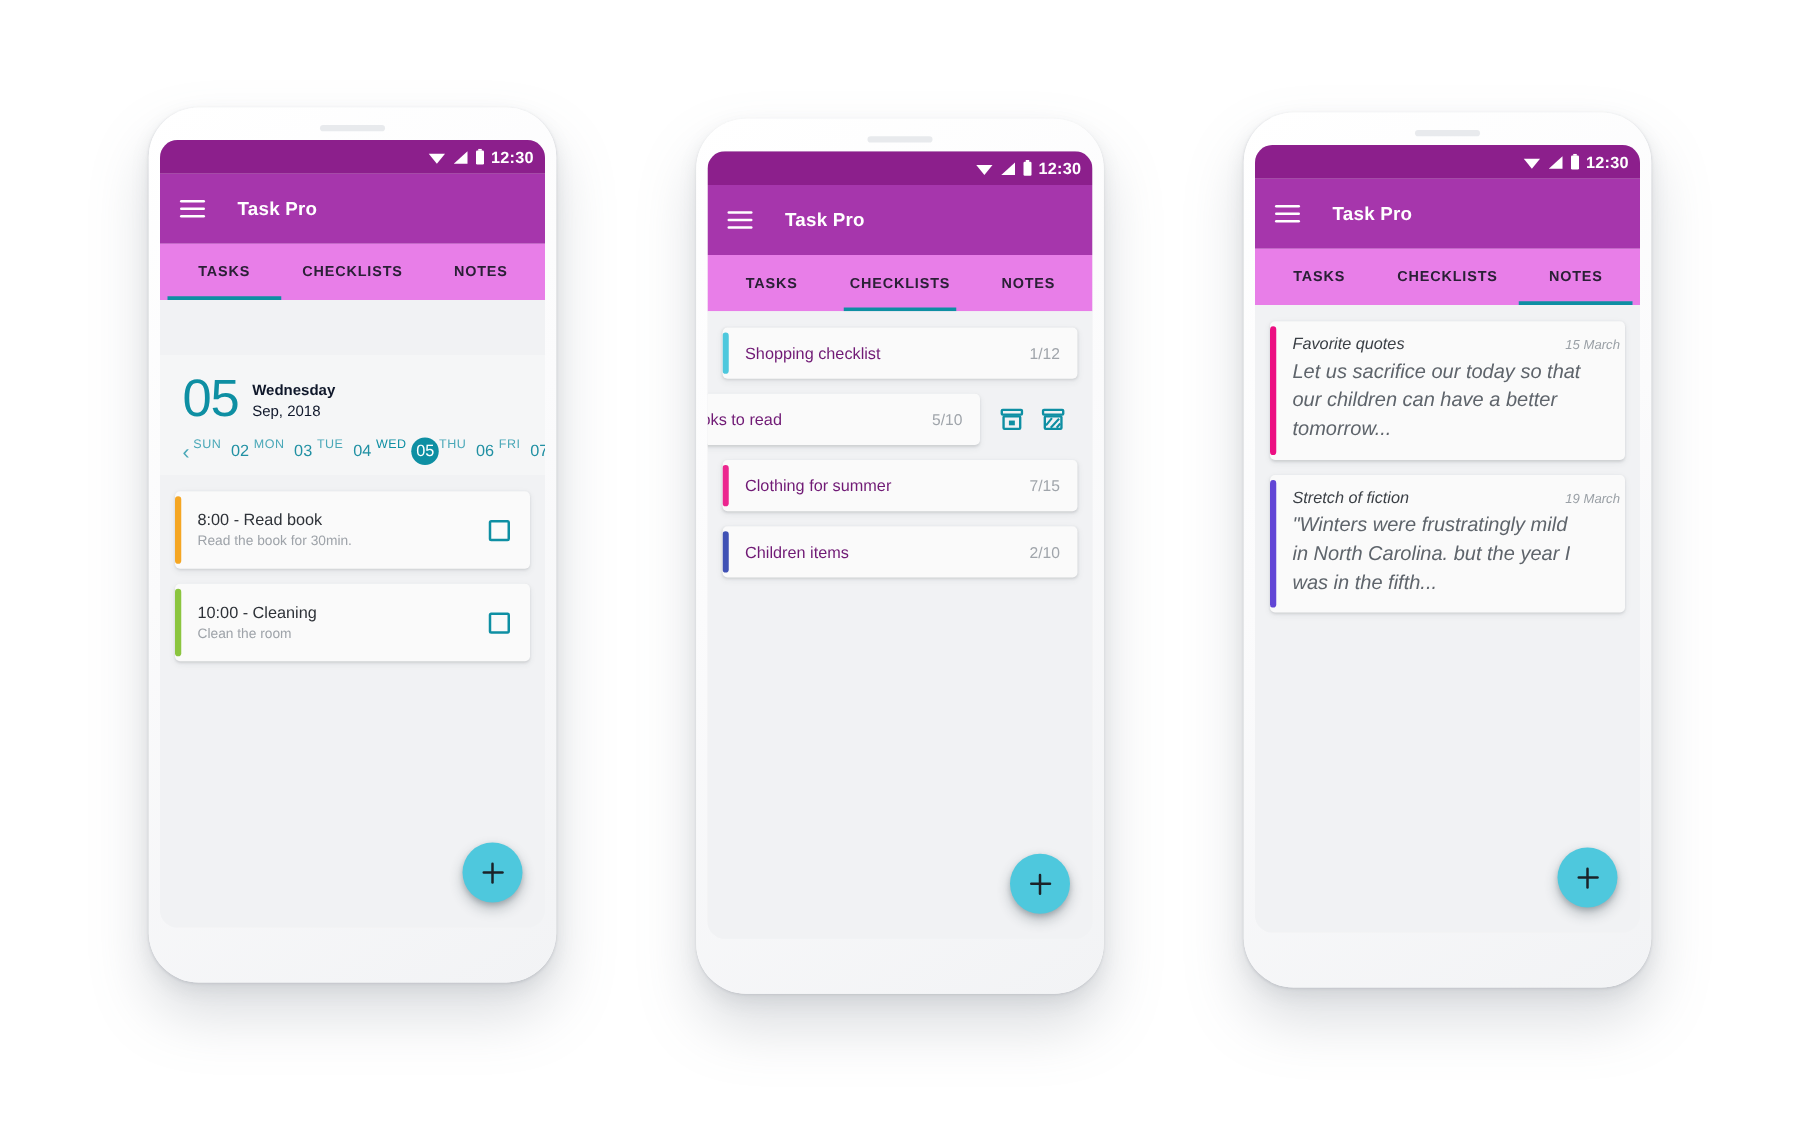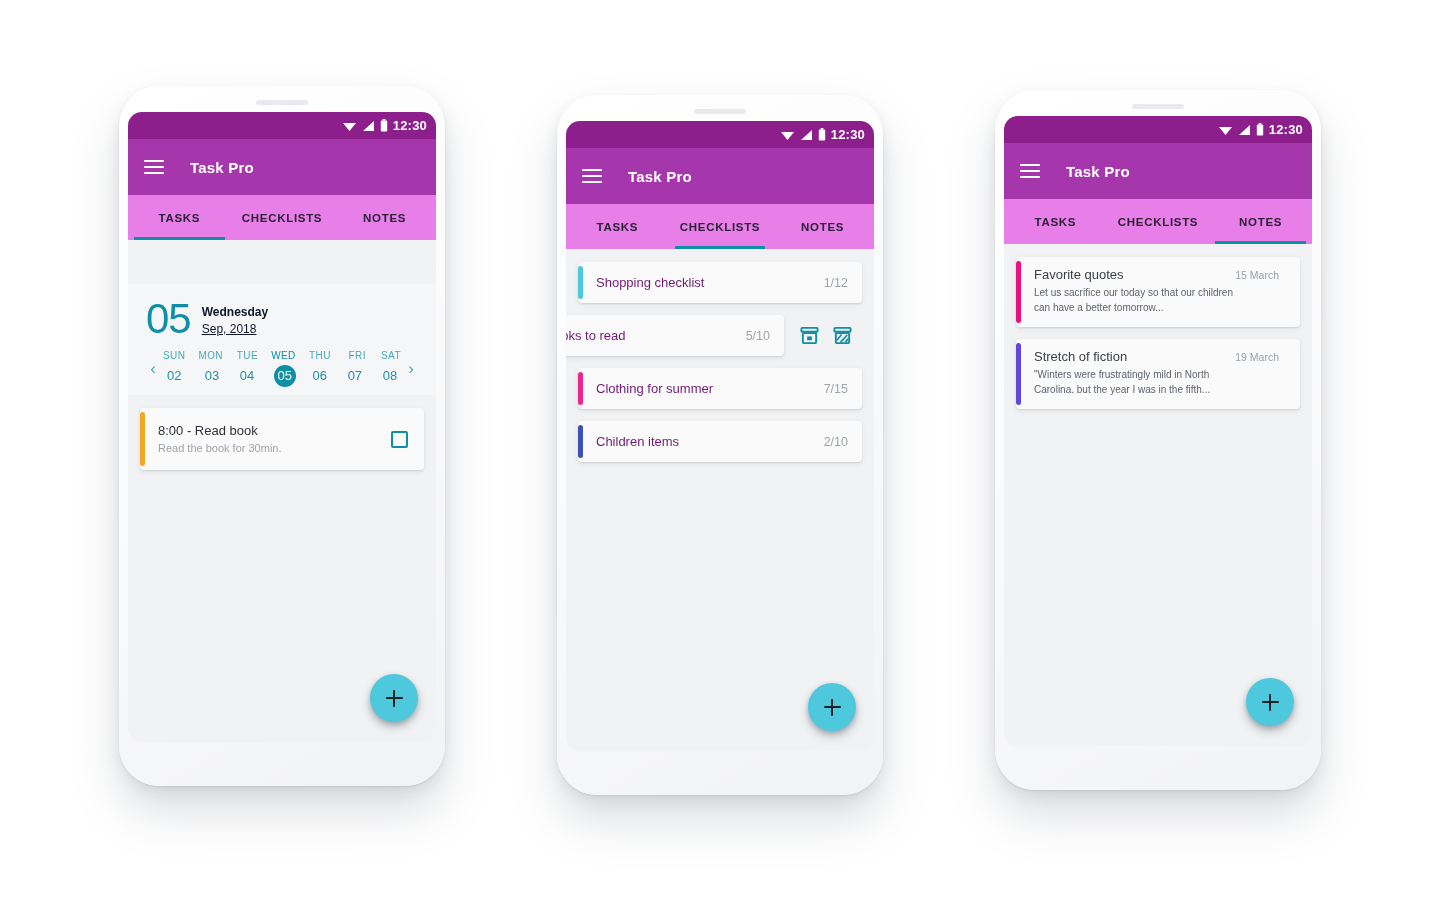--- a/index.html
+++ b/index.html
@@ -177,21 +177,21 @@
     flex-direction: column;
     gap: 2px;
     padding-top: 3px;
   }
   .dweek, .dmonth {
     font-size: 12px;
     color: #0f172a;
     font-weight: bold;
     line-height: 1.2;
   }
-  .dmonth { font-weight: normal; text-decoration: underline; }
+  .dmonth { font-weight: normal; }
 
   .weekstrip {
     display: flex;
     align-items: center;
     margin-top: 10px;
   }
   .wk-arrow {
     color: #4aa8b8;
     font-size: 17px;
     width: 14px;
@@ -201,22 +201,22 @@
     line-height: 1;
   }
   .wk-days {
     flex: 1 1 auto;
     display: flex;
     justify-content: space-between;
     padding: 0 3px;
   }
   .wk-day {
     display: flex;
-    flex-direction: column;
-    align-items: flex-end;
+    flex-direction: row;
+    align-items: flex-start;
     gap: 4px;
     cursor: pointer;
   }
   .wk-name {
     font-size: 10px;
     color: #4aa8b8;
     letter-spacing: 0.4px;
   }
   .wk-num {
     font-size: 13px;
@@ -328,39 +328,40 @@
     align-items: center;
     gap: 14px;
     padding: 0 10px 0 16px;
     flex: 0 0 auto;
   }
   .swipe-ico { cursor: pointer; display: block; }
 
   
   .note-card {
     display: block;
-    padding: 10px 21px 12px 18px;
+    padding: 10px 4px 12px 18px;
+    font-style: italic;
   }
   .note-head {
     display: flex;
     align-items: baseline;
     justify-content: space-between;
     gap: 8px;
   }
   .note-title {
     font-size: 13px;
     color: #3a3f45;
   }
   .note-date {
     font-size: 10.5px;
     color: #9aa0a6;
     flex: 0 0 auto;
   }
   .note-body {
-    font-size: 10px;
+    font-size: 16px;
     color: #5e646b;
     line-height: 1.45;
     margin-top: 4px;
     padding-right: 30px;
   }
 
   
   .fab {
     position: absolute;
     right: 18px;
@@ -474,20 +475,28 @@
           <div class="card task-card">
             <span class="accent" style="background:#f5a623"></span>
             <div class="task-text">
               <div class="task-title">8:00 - Read book</div>
               <div class="task-sub">Read the book for 30min.</div>
             </div>
             <span class="checkbox"></span>
           </div>
 
 
+          <div class="card task-card">
+            <span class="accent" style="background:#8bc53f"></span>
+            <div class="task-text">
+              <div class="task-title">10:00 - Cleaning</div>
+              <div class="task-sub">Clean the room</div>
+            </div>
+            <span class="checkbox"></span>
+          </div>
 
         </div>
 
         <div class="fab"></div>
       </div>
     </div>
   </div>
 
   <div class="phone p2">
     <div class="speaker"></div>

